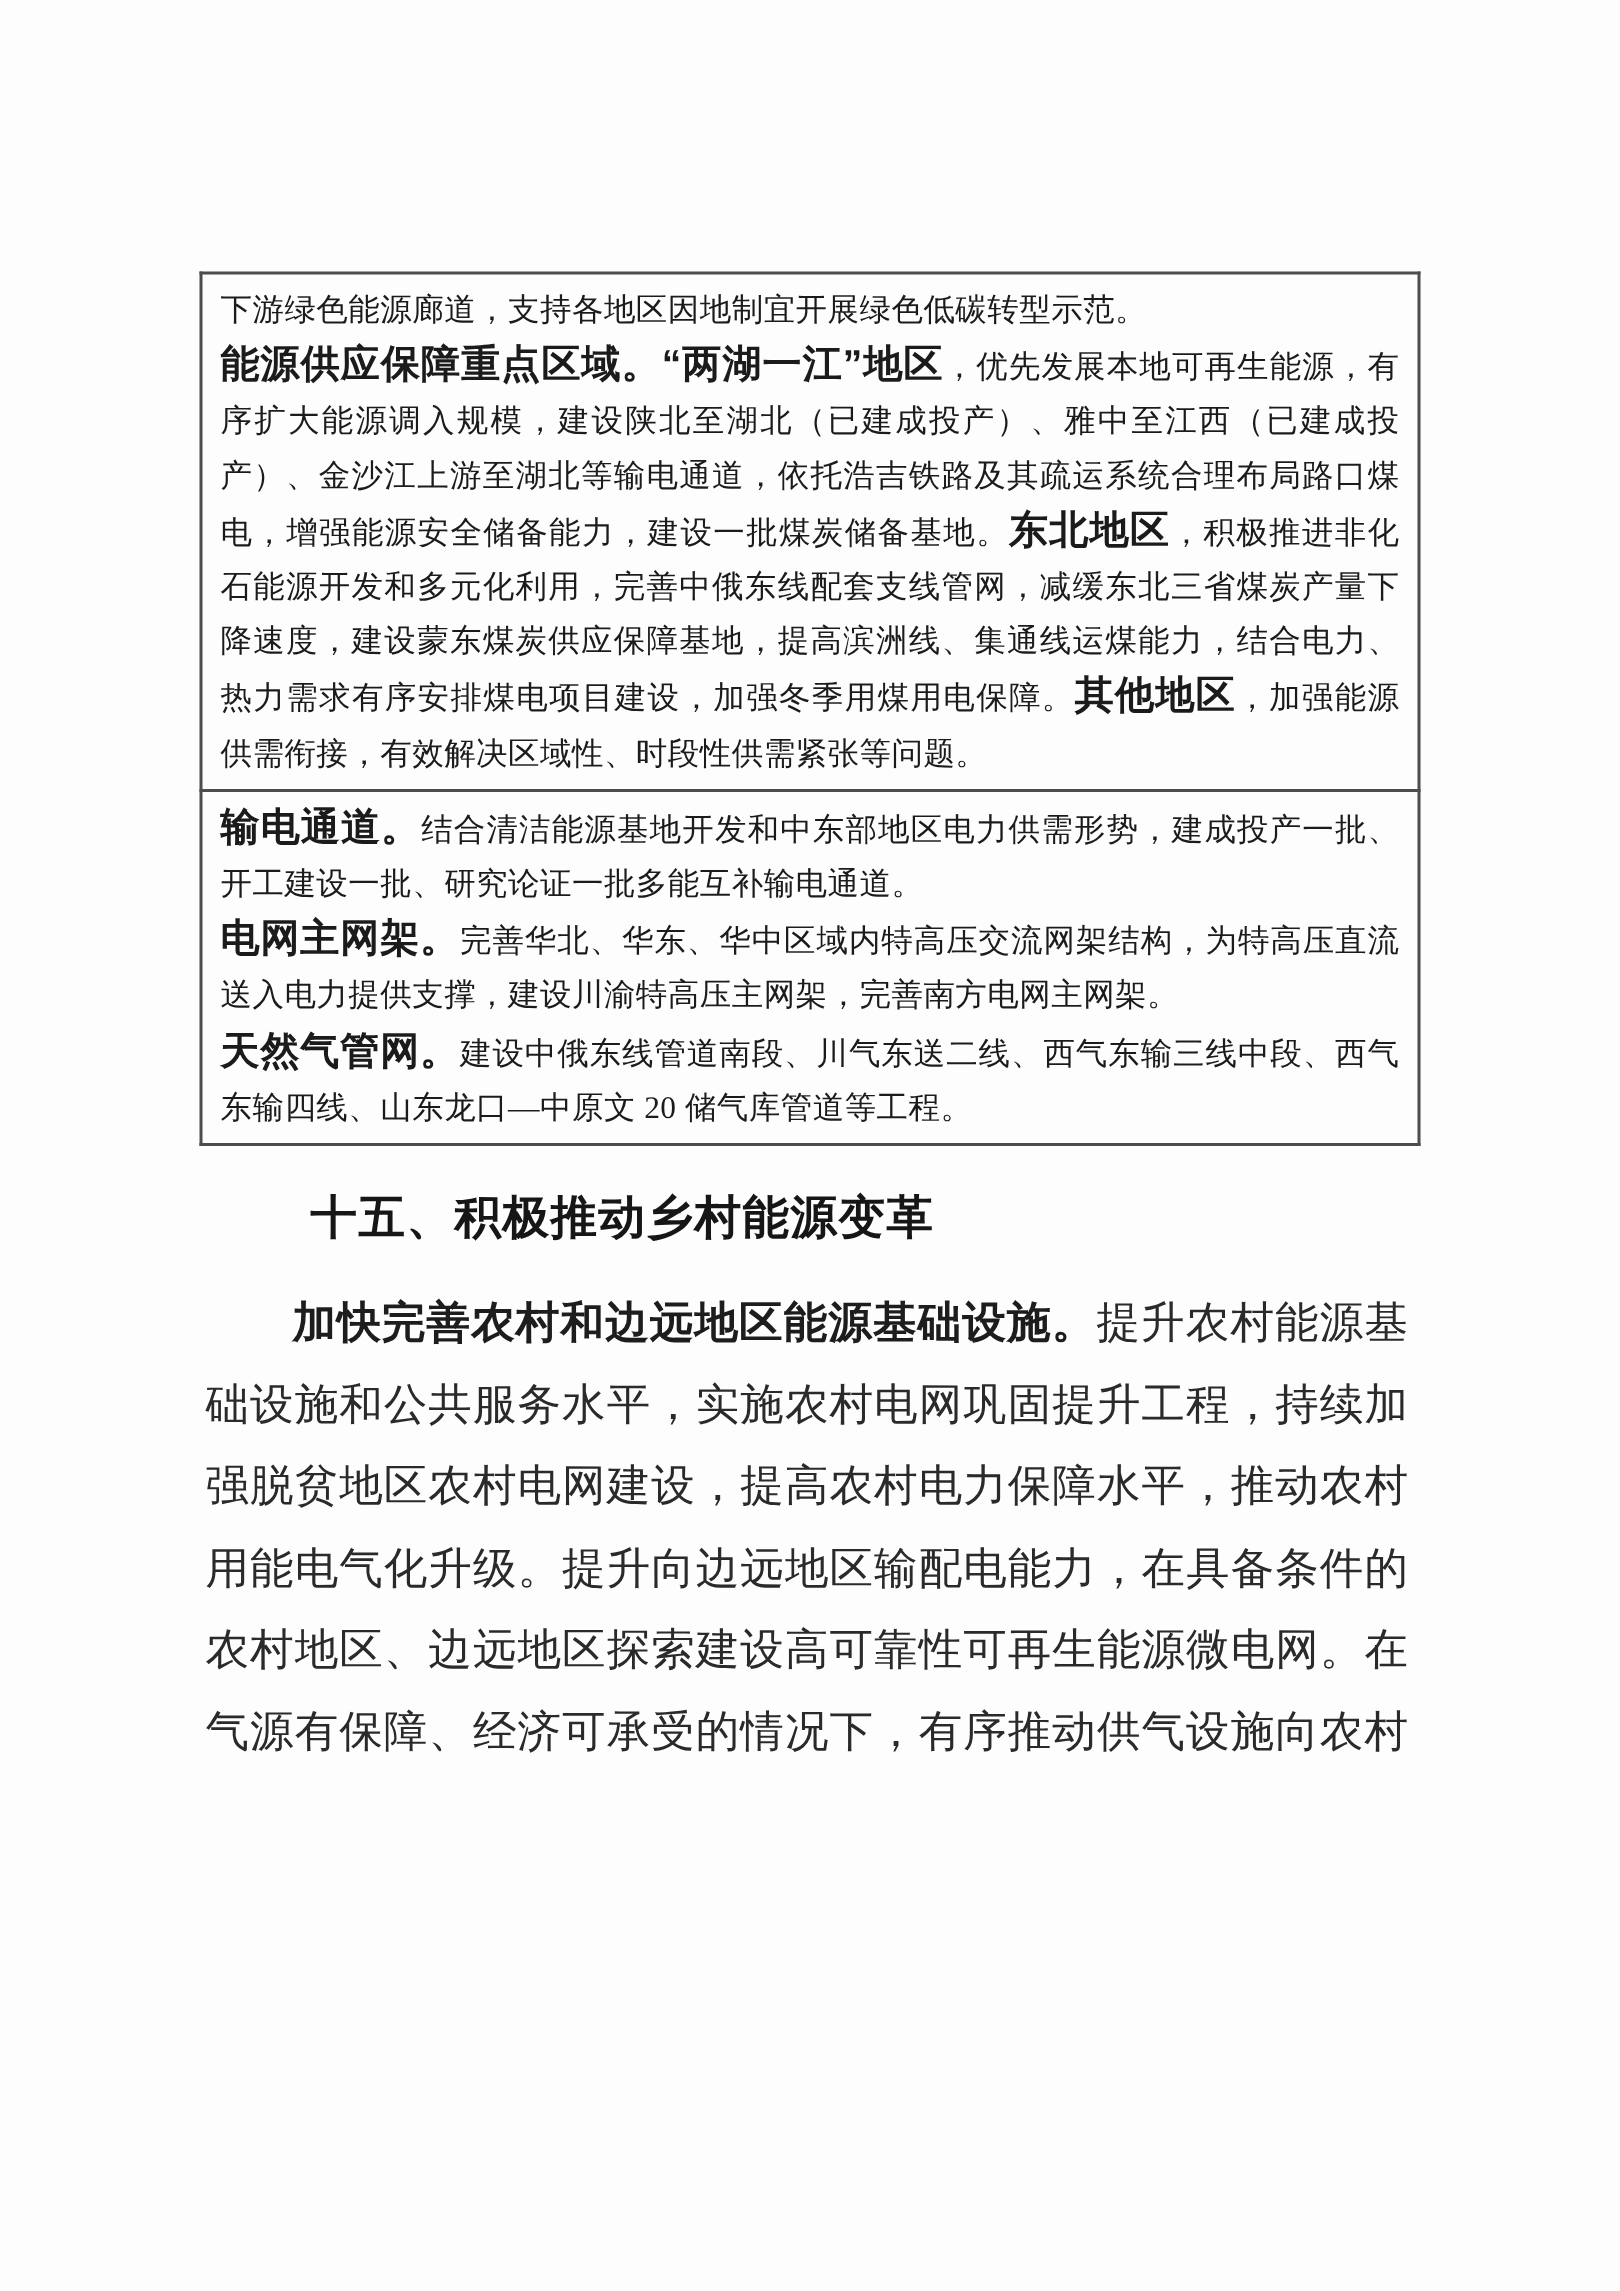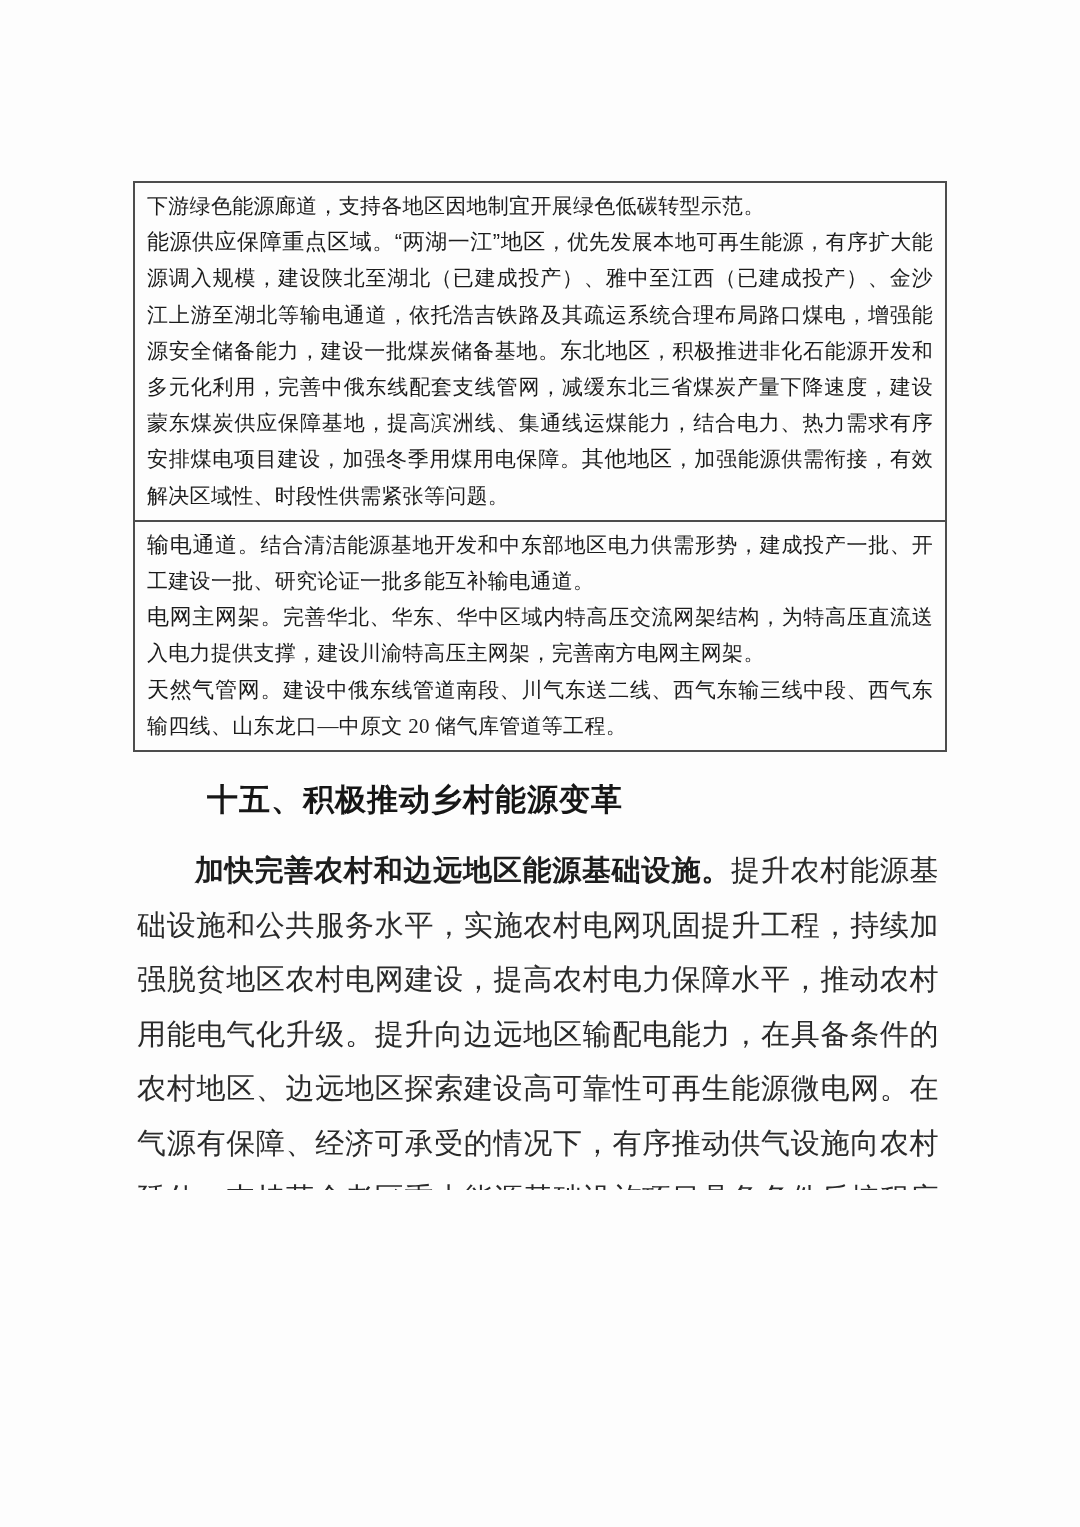--- a/index.html
+++ b/index.html
@@ -36,22 +36,22 @@
   .info-table p {
     margin: 0;
     font-size: 21px;
     line-height: 36.2px;
     letter-spacing: 0.3px;
     text-align: justify;
     color: #1b1b1b;
   }
   .info-table .seg-bold {
     font-family: "Liberation Sans", "DejaVu Sans", sans-serif;
-    font-weight: normal;
-    font-size: 22px;
+    font-weight: bold;
+    font-size: 26px;
   }
   
   .section-heading {
     margin: 27px 0 0 74px;
     font-family: "Liberation Sans", "DejaVu Sans", sans-serif;
     font-weight: bold;
     font-size: 31px;
     letter-spacing: 1px;
     color: #161616;
   }

